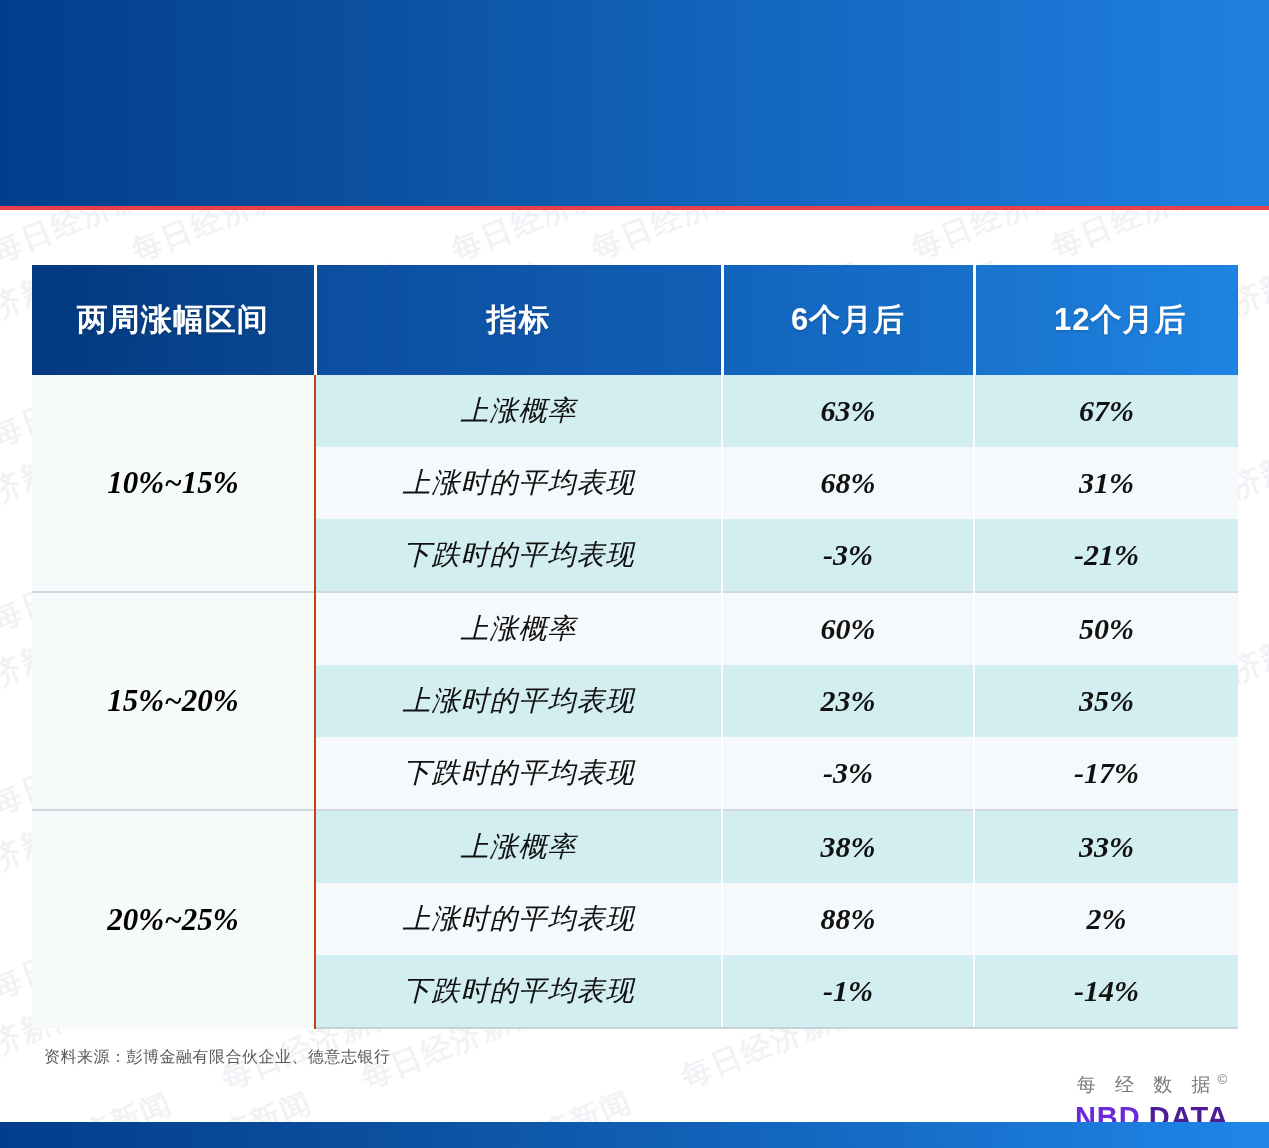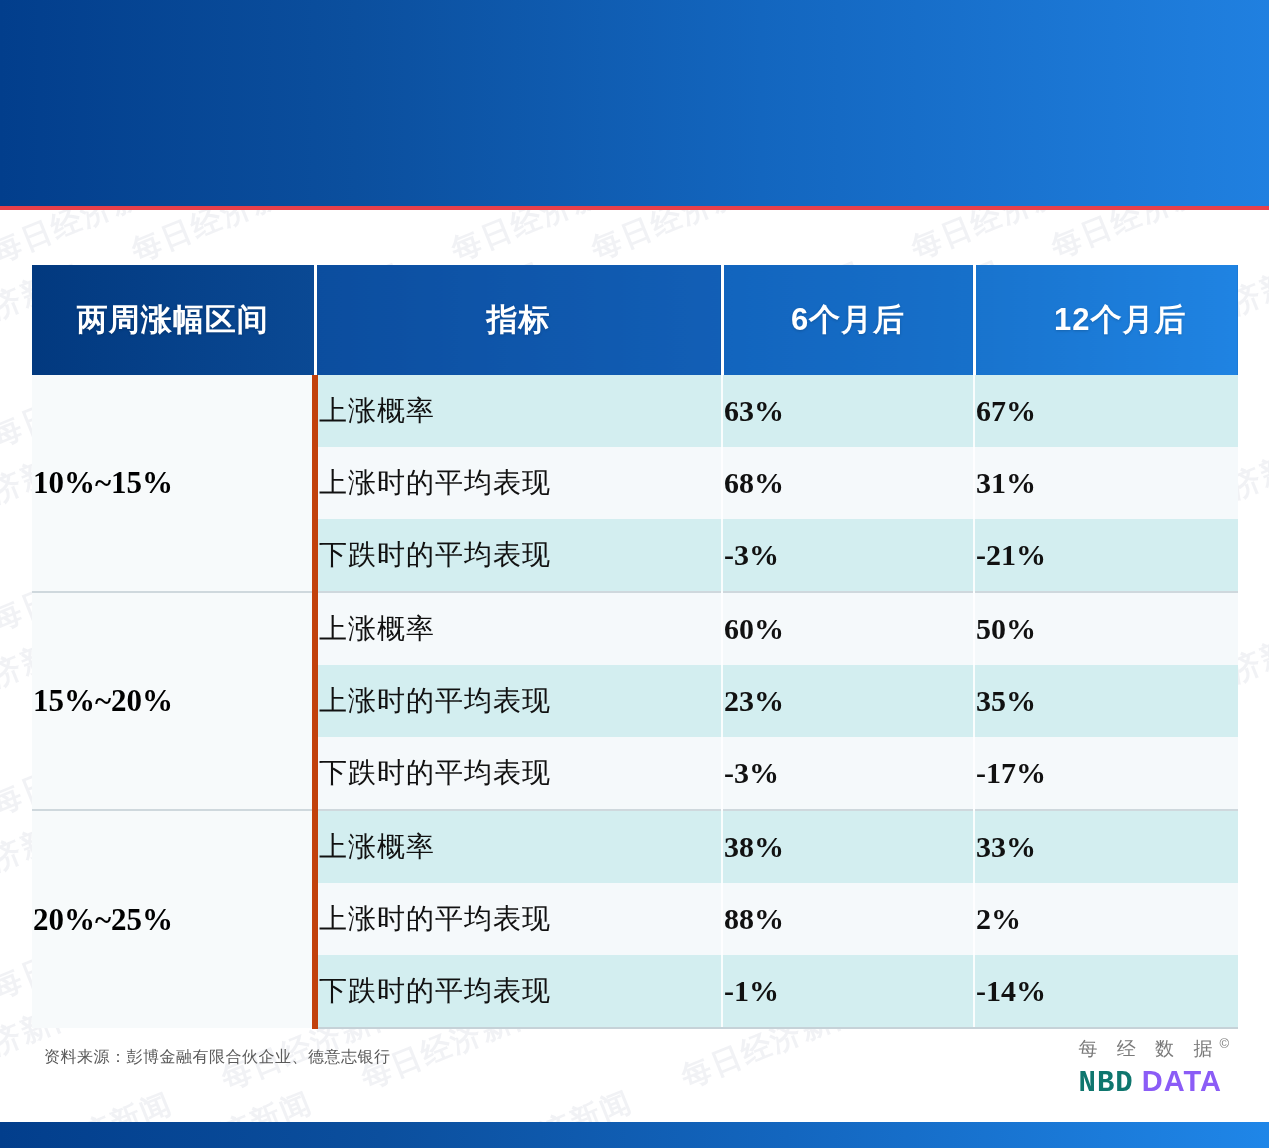--- a/index.html
+++ b/index.html
@@ -101,29 +101,31 @@
   thead th:last-child { border-right: none; }
   thead th.h1 { background: linear-gradient(90deg,#02397f 0%,#0a4994 100%); }
   thead th.h2 { background: linear-gradient(90deg,#0b4d9e 0%,#125fb6 100%); }
   thead th.h3 { background: linear-gradient(90deg,#1264bd 0%,#1770ca 100%); }
   thead th.h4 { background: linear-gradient(90deg,#1873cd 0%,#1f83e2 100%); padding-left: 28px; }
 
   tbody td {
     height: 70px;
     font-size: 28px;
     color: #111111;
+    text-align: center;
     vertical-align: middle;
+    font-style: italic;
   }
   td.group-label {
     background: #f7fafb;
     font-family: "Liberation Serif", "DejaVu Serif", serif;
     font-weight: 700;
     font-size: 31px;
     color: #000000;
-    border-right: 6px solid #c2410c;
+    border-right: 2px solid #c2410c;
   }
   td.metric {
     font-family: "Liberation Sans", "DejaVu Sans", sans-serif;
     font-weight: 400;
     letter-spacing: 1px;
   }
   td.value {
     font-family: "Liberation Serif", "DejaVu Serif", serif;
     font-weight: 700;
     font-size: 30px;
@@ -142,21 +144,22 @@
     left: 44px;
     top: 1047px;
     font-size: 16px;
     color: #5a5a5a;
     letter-spacing: 0.5px;
     z-index: 3;
   }
   .brand {
     position: absolute;
     right: 40px;
-    top: 1036px;
+    top: 1072px;
+    text-align: center;
     z-index: 3;
   }
   .brand-cn {
     font-size: 19px;
     color: #7a7a7a;
     letter-spacing: 7px;
     position: relative;
     white-space: nowrap;
   }
   .brand-cn sup {
@@ -164,22 +167,22 @@
     vertical-align: super;
     letter-spacing: 0;
   }
   .brand-en {
     margin-top: 3px;
     font-size: 29px;
     font-weight: 700;
     letter-spacing: 1px;
     white-space: nowrap;
   }
-  .brand-nbd { color: #0f766e; font-family: Liberation Mono, monospace; }
-  .brand-data { color: #8b5cf6; margin-left: 8px; }
+  .brand-nbd { color: #6d28d9; }
+  .brand-data { color: #4c1d95; margin-left: 8px; }
 
   .footer-bar {
     position: absolute;
     left: 0; top: 1122px;
     width: 1269px;
     height: 26px;
     background: linear-gradient(90deg, #023e8c 0%, #0b4f9e 30%, #1366bf 62%, #1f86e8 100%);
     z-index: 3;
   }
 </style>

